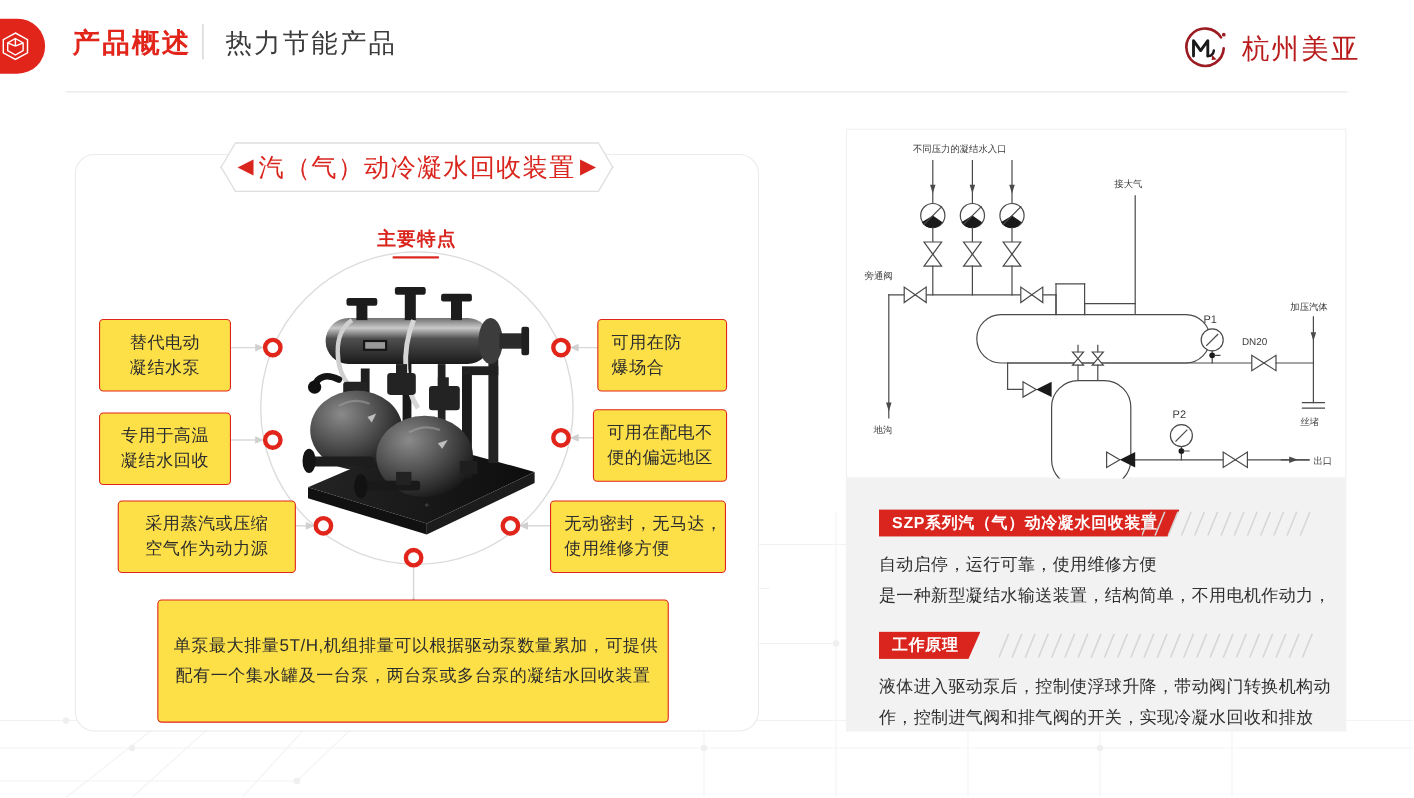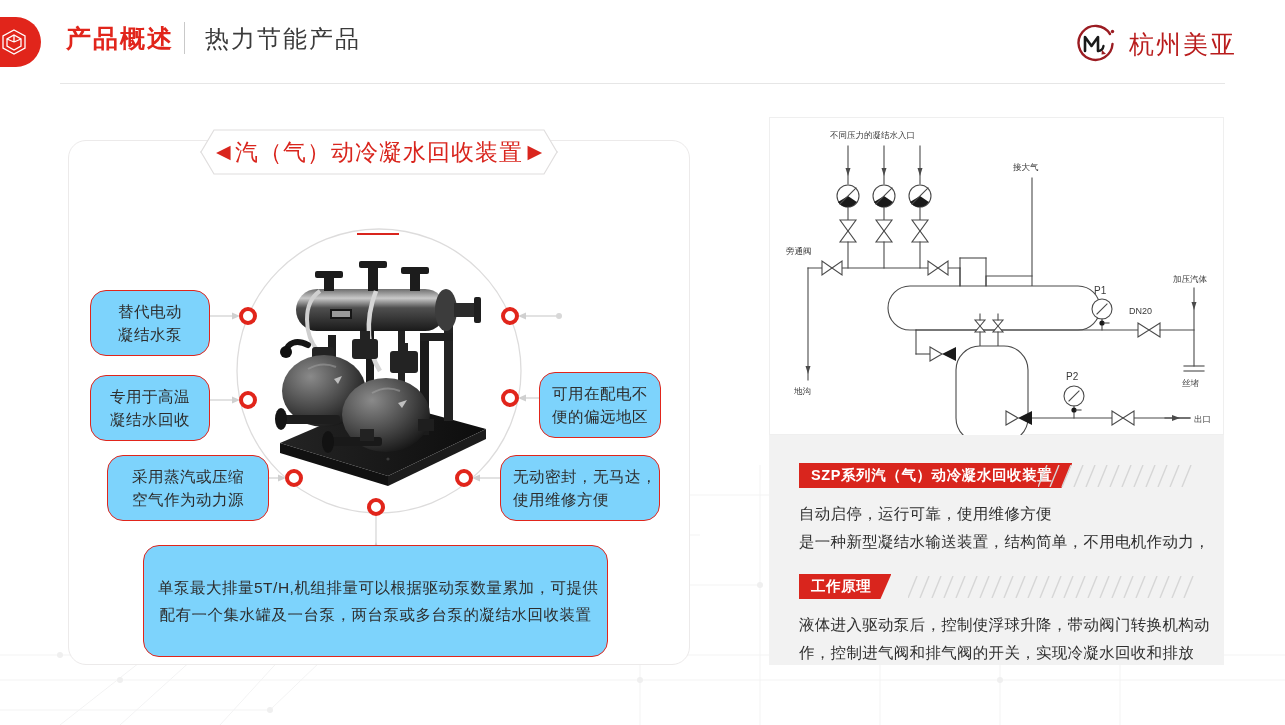--- a/index.html
+++ b/index.html
@@ -50,23 +50,23 @@
               font-size: 17px; color: #d9251d; font-weight: 700; letter-spacing: 1px; }
   .subtitle-bar { position: absolute; left: 357px; top: 233px; width: 42px; height: 2px; background: #d9251d; }
 
   
   .diagram-area { position: absolute; left: 68px; top: 140px; width: 622px; height: 525px; }
 
   
   .photo { position: absolute; left: 268px; top: 243px; width: 223px; height: 245px; }
 
   
-  .callout { position: absolute; border: 1.6px solid #e1251b; border-radius: 16px;
+  .callout { position: absolute; border: 1.6px solid #e1251b; border-radius: 4px;
              color: #2d2d2d; font-size: 15.5px; line-height: 23px; padding: 9px 12px;
-             background: #7dd3fc; letter-spacing: .5px; }
+             background: #fde047; letter-spacing: .5px; }
   .callout.left  { text-align: center; }
   .callout.right { text-align: left; }
   .callout .ln { display: block; white-space: nowrap; }
 
   .c1 { left: 90px;  top: 290px; width: 120px; }
   .c2 { left: 90px;  top: 375px; width: 120px; }
   .c3 { left: 88px;  top: 455px; width: 162px; margin-left: 19px; }
   .c4 { left: 543px; top: 290px; width: 118px; }
   .c5 { left: 539px; top: 372px; width: 122px; }
   .c6 { left: 500px; top: 455px; width: 160px; }
@@ -159,20 +159,21 @@
     <svg class="ribbon-shape" viewBox="0 0 358 46">
       <path d="M14,1 L344,1 L357,23 L344,45 L14,45 L1,23 Z" fill="#ffffff" stroke="#e0dede" stroke-width="1.2"></path>
       <line x1="-12" y1="23" x2="1" y2="23" stroke="#e0dede" stroke-width="1.2"></line>
       <line x1="357" y1="23" x2="372" y2="23" stroke="#e0dede" stroke-width="1.2"></line>
     </svg>
     <span class="ribbon-arrow l">◀</span>
     <span class="ribbon-label">汽（气）动冷凝水回收装置</span>
     <span class="ribbon-arrow r">▶</span>
   </div>
 
+  <div class="subtitle">主要特点</div>
   <div class="subtitle-bar"></div>
 
   <svg class="diagram-area" viewBox="0 0 622 525">
 
     <circle cx="311" cy="231" r="142" fill="none" stroke="#dddcdc" stroke-width="1.3"></circle>
 
     <g stroke="#d8d8d8" stroke-width="1.3">
       <line x1="130" y1="176" x2="166" y2="176"></line>
       <line x1="130" y1="260" x2="166" y2="260"></line>
       <line x1="167" y1="338" x2="212" y2="338"></line>
@@ -293,20 +294,24 @@
     <span class="ln">替代电动</span>
     <span class="ln">凝结水泵</span>
   </div>
   <div class="callout left c2">
     <span class="ln">专用于高温</span>
     <span class="ln">凝结水回收</span>
   </div>
   <div class="callout left c3">
     <span class="ln">采用蒸汽或压缩</span>
     <span class="ln">空气作为动力源</span>
+  </div>
+  <div class="callout right c4">
+    <span class="ln">可用在防</span>
+    <span class="ln">爆场合</span>
   </div>
   <div class="callout right c5">
     <span class="ln">可用在配电不</span>
     <span class="ln">便的偏远地区</span>
   </div>
   <div class="callout right c6">
     <span class="ln">无动密封，无马达，</span>
     <span class="ln">使用维修方便</span>
   </div>
   <div class="callout c7">

